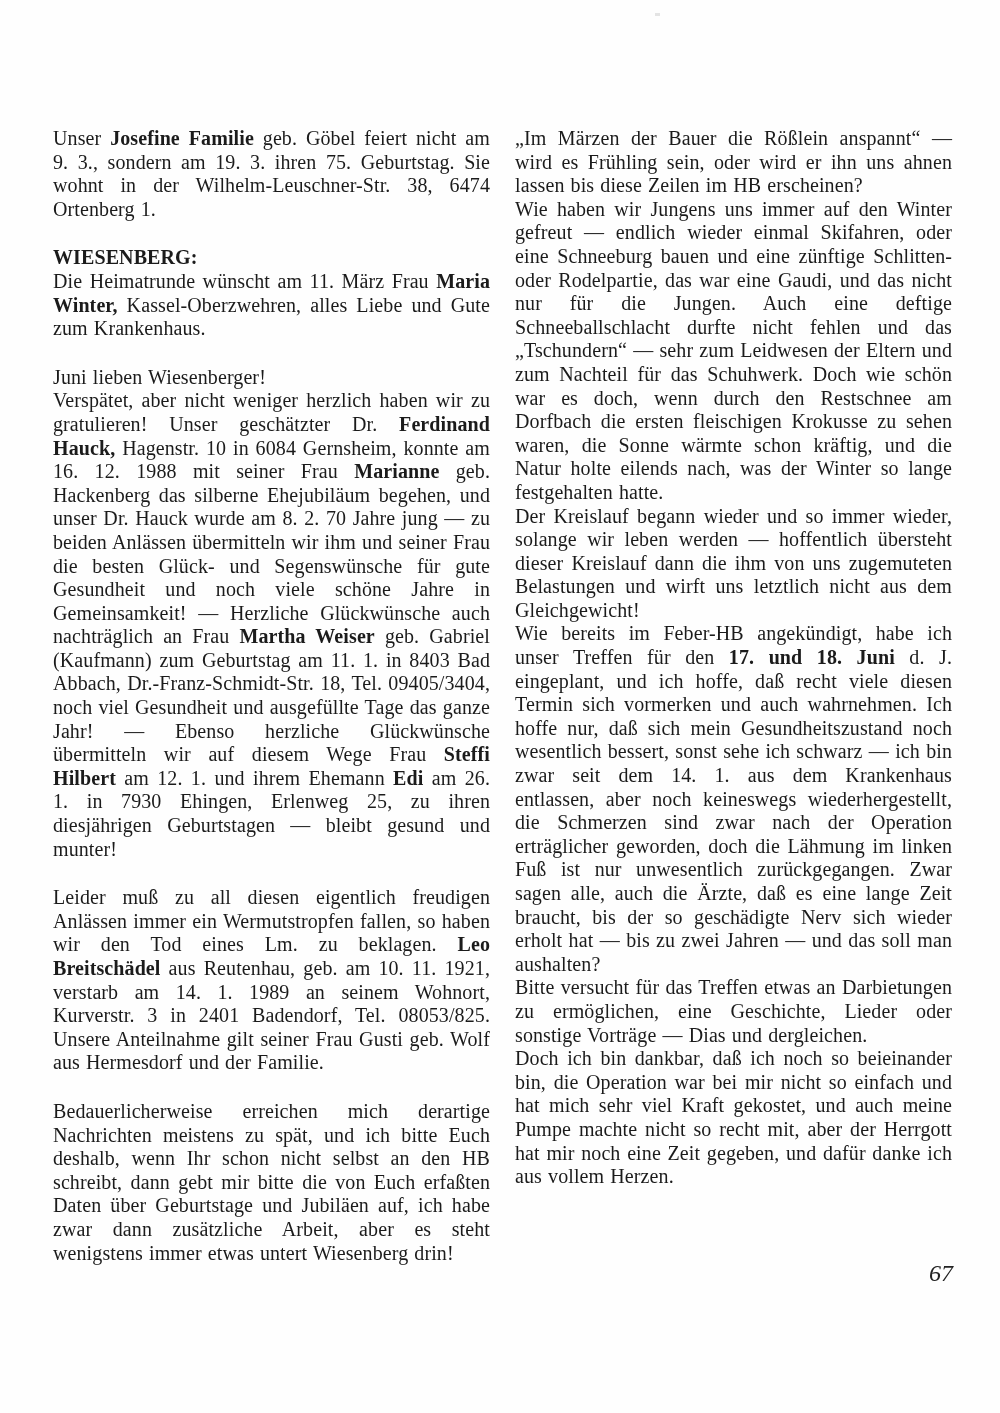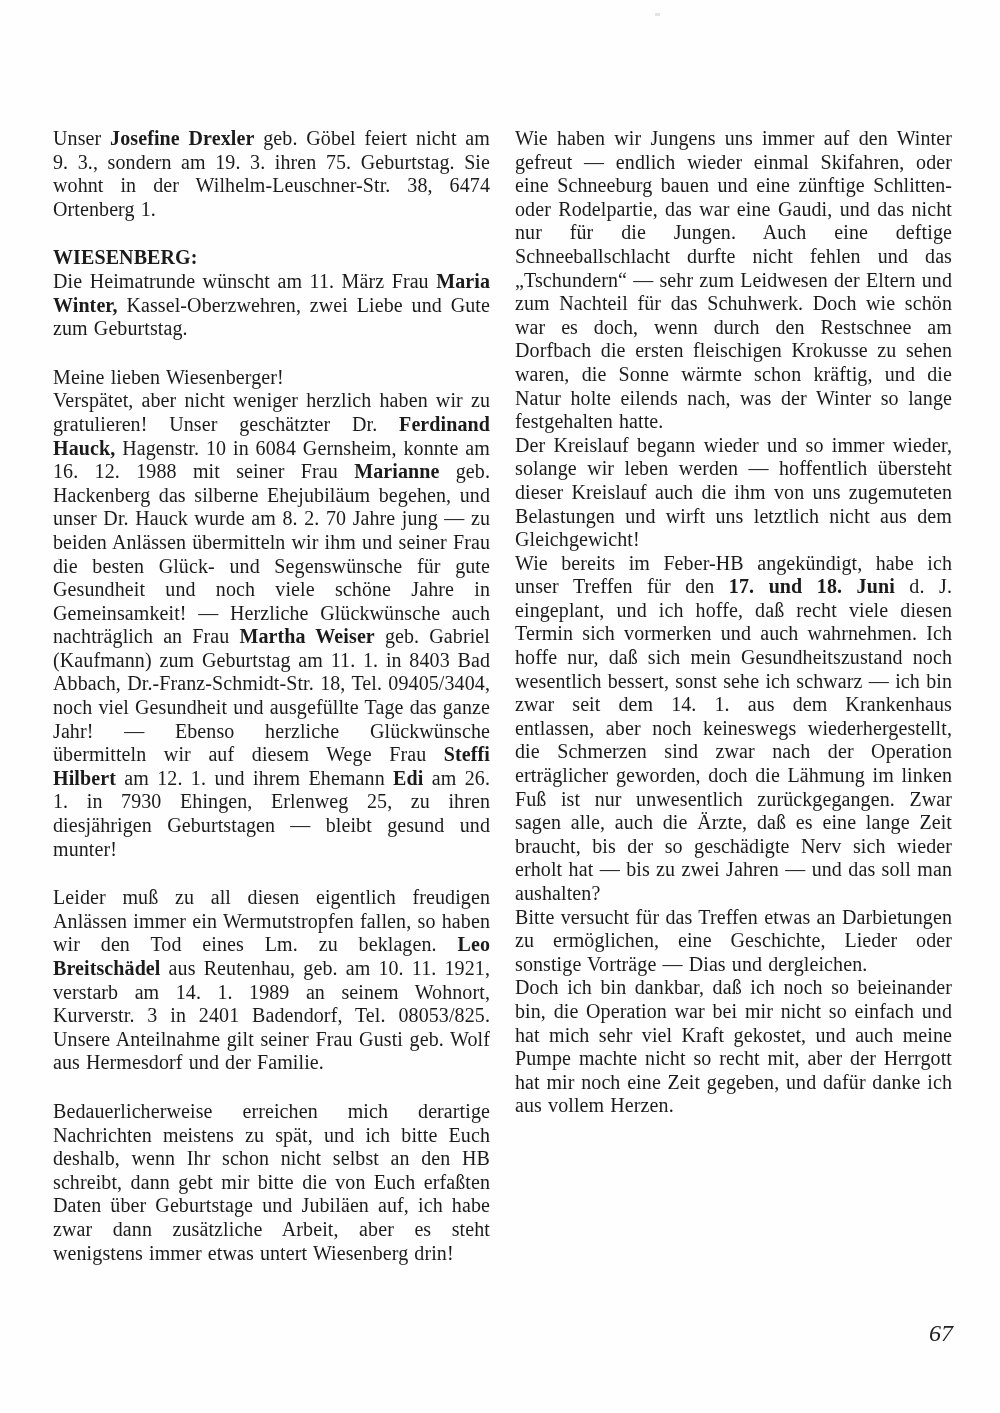--- a/index.html
+++ b/index.html
@@ -37,21 +37,21 @@
     word-spacing: 1px;
   }
   .col p.gap {
     margin-top: 25px;
   }
   .col p b {
     font-weight: bold;
   }
   .page-number {
     position: absolute;
-    top: 1320px;
+    top: 1260px;
     right: 47px;
     font-size: 24px;
     font-style: italic;
     color: #222;
   }
   .speck {
     position: absolute;
     left: 655px;
     top: 13px;
     width: 5px;
@@ -59,30 +59,31 @@
     background: #e4e4e4;
   }
 </style>
 </head>
 <body>
 
 <div class="page">
   <div class="speck"></div>
   <div class="columns">
     <div class="col">
-        <p class=""><span>Unser </span><b>Josefine Drexler</b><span> geb. Göbel feiert nicht am 9. 3., sondern am 19. 3. ihren 75. Geburtstag. Sie wohnt in der Wilhelm-Leuschner-Str. 38, 6474 Ortenberg 1.</span></p>
+        <p class=""><span>Unser </span><b>Josefine Familie</b><span> geb. Göbel feiert nicht am 9. 3., sondern am 19. 3. ihren 75. Geburtstag. Sie wohnt in der Wilhelm-Leuschner-Str. 38, 6474 Ortenberg 1.</span></p>
         <p class="gap"><b>WIESENBERG:</b></p>
-        <p class=""><span>Die Heimatrunde wünscht am 11. März Frau </span><b>Maria Winter,</b><span> Kassel-Oberzwehren, zwei Liebe und Gute zum Geburtstag.</span></p>
-        <p class="gap"><span>Meine lieben Wiesenberger!</span></p>
+        <p class=""><span>Die Heimatrunde wünscht am 11. März Frau </span><b>Maria Winter,</b><span> Kassel-Oberzwehren, alles Liebe und Gute zum Krankenhaus.</span></p>
+        <p class="gap"><span>Juni lieben Wiesenberger!</span></p>
         <p class=""><span>Verspätet, aber nicht weniger herzlich haben wir zu gratulieren! Unser geschätzter Dr. </span><b>Ferdinand Hauck,</b><span> Hagenstr. 10 in 6084 Gernsheim, konnte am 16. 12. 1988 mit seiner Frau </span><b>Marianne</b><span> geb. Hackenberg das silberne Ehejubiläum begehen, und unser Dr. Hauck wurde am 8. 2. 70 Jahre jung — zu beiden Anlässen übermitteln wir ihm und seiner Frau die besten Glück- und Segenswünsche für gute Gesundheit und noch viele schöne Jahre in Gemeinsamkeit! — Herzliche Glückwünsche auch nachträglich an Frau </span><b>Martha Weiser</b><span> geb. Gabriel (Kaufmann) zum Geburtstag am 11. 1. in 8403 Bad Abbach, Dr.-Franz-Schmidt-Str. 18, Tel. 09405/3404, noch viel Gesundheit und ausgefüllte Tage das ganze Jahr! — Ebenso herzliche Glückwünsche übermitteln wir auf diesem Wege Frau </span><b>Steffi Hilbert</b><span> am 12. 1. und ihrem Ehemann </span><b>Edi</b><span> am 26. 1. in 7930 Ehingen, Erlenweg 25, zu ihren diesjährigen Geburtstagen — bleibt gesund und munter!</span></p>
         <p class="gap"><span>Leider muß zu all diesen eigentlich freudigen Anlässen immer ein Wermutstropfen fallen, so haben wir den Tod eines Lm. zu beklagen. </span><b>Leo Breitschädel</b><span> aus Reutenhau, geb. am 10. 11. 1921, verstarb am 14. 1. 1989 an seinem Wohnort, Kurverstr. 3 in 2401 Badendorf, Tel. 08053/825. Unsere Anteilnahme gilt seiner Frau Gusti geb. Wolf aus Hermesdorf und der Familie.</span></p>
         <p class="gap"><span>Bedauerlicherweise erreichen mich derartige Nachrichten meistens zu spät, und ich bitte Euch deshalb, wenn Ihr schon nicht selbst an den HB schreibt, dann gebt mir bitte die von Euch erfaßten Daten über Geburtstage und Jubiläen auf, ich habe zwar dann zusätzliche Arbeit, aber es steht wenigstens immer etwas untert Wiesenberg drin!</span></p>
       </div>
     <div class="col">
+        <p class=""><span>„Im Märzen der Bauer die Rößlein anspannt“ — wird es Frühling sein, oder wird er ihn uns ahnen lassen bis diese Zeilen im HB erscheinen?</span></p>
         <p class=""><span>Wie haben wir Jungens uns immer auf den Winter gefreut — endlich wieder einmal Skifahren, oder eine Schneeburg bauen und eine zünftige Schlitten- oder Rodelpartie, das war eine Gaudi, und das nicht nur für die Jungen. Auch eine deftige Schneeballschlacht durfte nicht fehlen und das „Tschundern“ — sehr zum Leidwesen der Eltern und zum Nachteil für das Schuhwerk. Doch wie schön war es doch, wenn durch den Restschnee am Dorfbach die ersten fleischigen Krokusse zu sehen waren, die Sonne wärmte schon kräftig, und die Natur holte eilends nach, was der Winter so lange festgehalten hatte.</span></p>
-        <p class=""><span>Der Kreislauf begann wieder und so immer wieder, solange wir leben werden — hoffentlich übersteht dieser Kreislauf auch die ihm von uns zugemuteten Belastungen und wirft uns letztlich nicht aus dem Gleichgewicht!</span></p>
+        <p class=""><span>Der Kreislauf begann wieder und so immer wieder, solange wir leben werden — hoffentlich übersteht dieser Kreislauf dann die ihm von uns zugemuteten Belastungen und wirft uns letztlich nicht aus dem Gleichgewicht!</span></p>
         <p class=""><span>Wie bereits im Feber-HB angekündigt, habe ich unser Treffen für den </span><b>17. und 18. Juni</b><span> d. J. eingeplant, und ich hoffe, daß recht viele diesen Termin sich vormerken und auch wahrnehmen. Ich hoffe nur, daß sich mein Gesundheitszustand noch wesentlich bessert, sonst sehe ich schwarz — ich bin zwar seit dem 14. 1. aus dem Krankenhaus entlassen, aber noch keineswegs wiederhergestellt, die Schmerzen sind zwar nach der Operation erträglicher geworden, doch die Lähmung im linken Fuß ist nur unwesentlich zurückgegangen. Zwar sagen alle, auch die Ärzte, daß es eine lange Zeit braucht, bis der so geschädigte Nerv sich wieder erholt hat — bis zu zwei Jahren — und das soll man aushalten?</span></p>
         <p class=""><span>Bitte versucht für das Treffen etwas an Darbietungen zu ermöglichen, eine Geschichte, Lieder oder sonstige Vorträge — Dias und dergleichen.</span></p>
         <p class=""><span>Doch ich bin dankbar, daß ich noch so beieinander bin, die Operation war bei mir nicht so einfach und hat mich sehr viel Kraft gekostet, und auch meine Pumpe machte nicht so recht mit, aber der Herrgott hat mir noch eine Zeit gegeben, und dafür danke ich aus vollem Herzen.</span></p>
       </div>
   </div>
   <div class="page-number">67</div>
 </div>
 
 </body></html>

